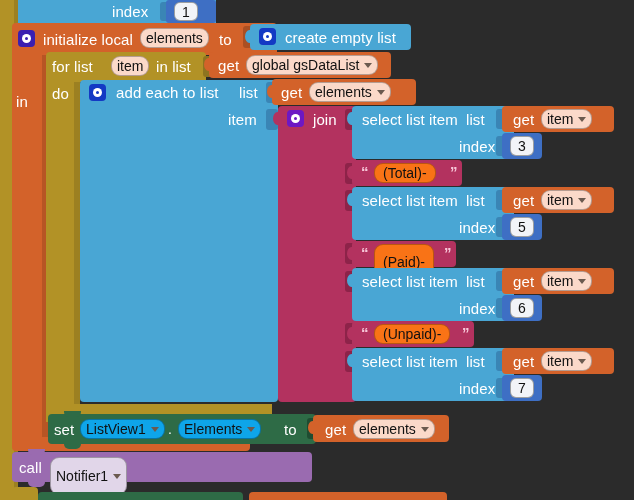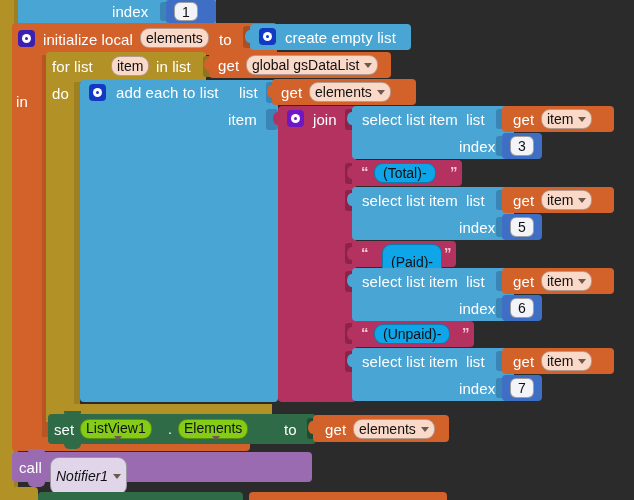--- a/index.html
+++ b/index.html
@@ -20,23 +20,23 @@
   }
 
   
   .field{
     position:absolute;box-sizing:border-box;
     background:#fbd9c9;border:1px solid rgba(0,0,0,.28);
     border-radius:9px;color:#111;font-size:14px;
     display:flex;align-items:center;padding:0 5px;
     white-space:nowrap;
   }
-  .field.green{background:#84cc16;border-color:rgba(0,0,0,.3);flex-direction:column;}
+  .field.green{background:#0ea5e9;border-color:rgba(0,0,0,.3);}
   .field.purple{background:#e1d6e9;border-color:rgba(0,0,0,.3);}
-  .field.pinkstr{background:#0ea5e9;border-color:rgba(0,0,0,.25);}
+  .field.pinkstr{background:#f97316;border-color:rgba(0,0,0,.25);}
   .field.num{background:#f2f4f8;border-color:rgba(0,0,0,.35);border-radius:6px;justify-content:center;padding:0;}
   .caret{
     margin-left:5px;width:0;height:0;border-left:4px solid transparent;
     border-right:4px solid transparent;border-top:5px solid #6b5a4f;
     flex:0 0 auto;
   }
 
   
   .gear{
     position:absolute;width:17px;height:17px;border-radius:4px;
@@ -186,21 +186,21 @@
   <div class="field" style="left:541px;top:190px;height:20px;">
     <span>item</span>
     <span class="caret"></span>
   </div>
   <div class="blk" style="left:502px;top:214px;width:40px;height:26px;background:#3e6fc4;border-radius:4px;"></div>
   <div class="field num" style="left:510px;top:217px;width:24px;height:20px;">5</div>
 
   <div class="blk" style="left:352px;top:241px;width:104px;height:26px;background:#b3325f;border-radius:4px;"></div>
   <div class="blk" style="left:347px;top:247px;width:9px;height:13px;background:#b3325f;border-radius:50% 0 0 50%;"></div>
   <div class="quote" style="left:361px;top:245px;">“</div>
-  <div class="field pinkstr" style="left:374px;top:244px;height:36px;justify-content:center;padding:0 8px;margin-left:8px;">(Paid)-</div>
+  <div class="field pinkstr" style="left:374px;top:244px;height:36px;justify-content:center;padding:0 8px;">(Paid)-</div>
   <div class="quote" style="left:444px;top:245px;">”</div>
 
   <div class="blk" style="left:352px;top:268px;width:162px;height:53px;background:#49a6d4;border-radius:4px;"></div>
   <div class="blk" style="left:347px;top:274px;width:9px;height:13px;background:#49a6d4;border-radius:50% 0 0 50%;"></div>
   <div class="lbl" style="left:362px;top:274px;">select list item</div>
   <div class="lbl" style="left:466px;top:274px;">list</div>
   <div class="blk" style="left:496px;top:271px;width:12px;height:20px;background:#3a85b5;border-radius:3px;"></div>
   <div class="lbl" style="left:459px;top:301px;">index</div>
   <div class="blk" style="left:496px;top:298px;width:12px;height:20px;background:#3a85b5;border-radius:3px;"></div>
   <div class="blk" style="left:502px;top:268px;width:112px;height:26px;background:#d3622a;border-radius:4px;"></div>
@@ -255,21 +255,21 @@
   <div class="lbl" style="left:325px;top:422px;">get</div>
   <div class="field" style="left:353px;top:419px;height:20px;">
     <span>elements</span>
     <span class="caret"></span>
   </div>
 
   <div class="blk" style="left:12px;top:452px;width:300px;height:30px;background:#9a6bb0;border-radius:4px;"></div>
   <div class="blk" style="left:28px;top:449px;width:17px;height:6px;background:#9a6bb0;border-radius:0 0 5px 5px;"></div>
   <div class="blk" style="left:28px;top:481px;width:17px;height:6px;background:#9a6bb0;border-radius:0 0 5px 5px;"></div>
   <div class="lbl" style="left:19px;top:460px;text-align:center;">call</div>
-  <div class="field purple" style="left:50px;top:457px;height:38px;font-style:italic;">
+  <div class="field purple" style="left:50px;top:457px;height:38px;">
     <span>Notifier1</span>
     <span class="caret"></span>
   </div>
 
   <div class="blk" style="left:12px;top:487px;width:26px;height:13px;background:#b29226;border-radius:4px 4px 0 0;"></div>
   <div class="blk" style="left:38px;top:492px;width:205px;height:8px;background:#2e6b46;border-radius:4px 4px 0 0;"></div>
   <div class="blk" style="left:249px;top:492px;width:198px;height:8px;background:#d3622a;border-radius:4px 4px 0 0;"></div>
 
 </div>
 

